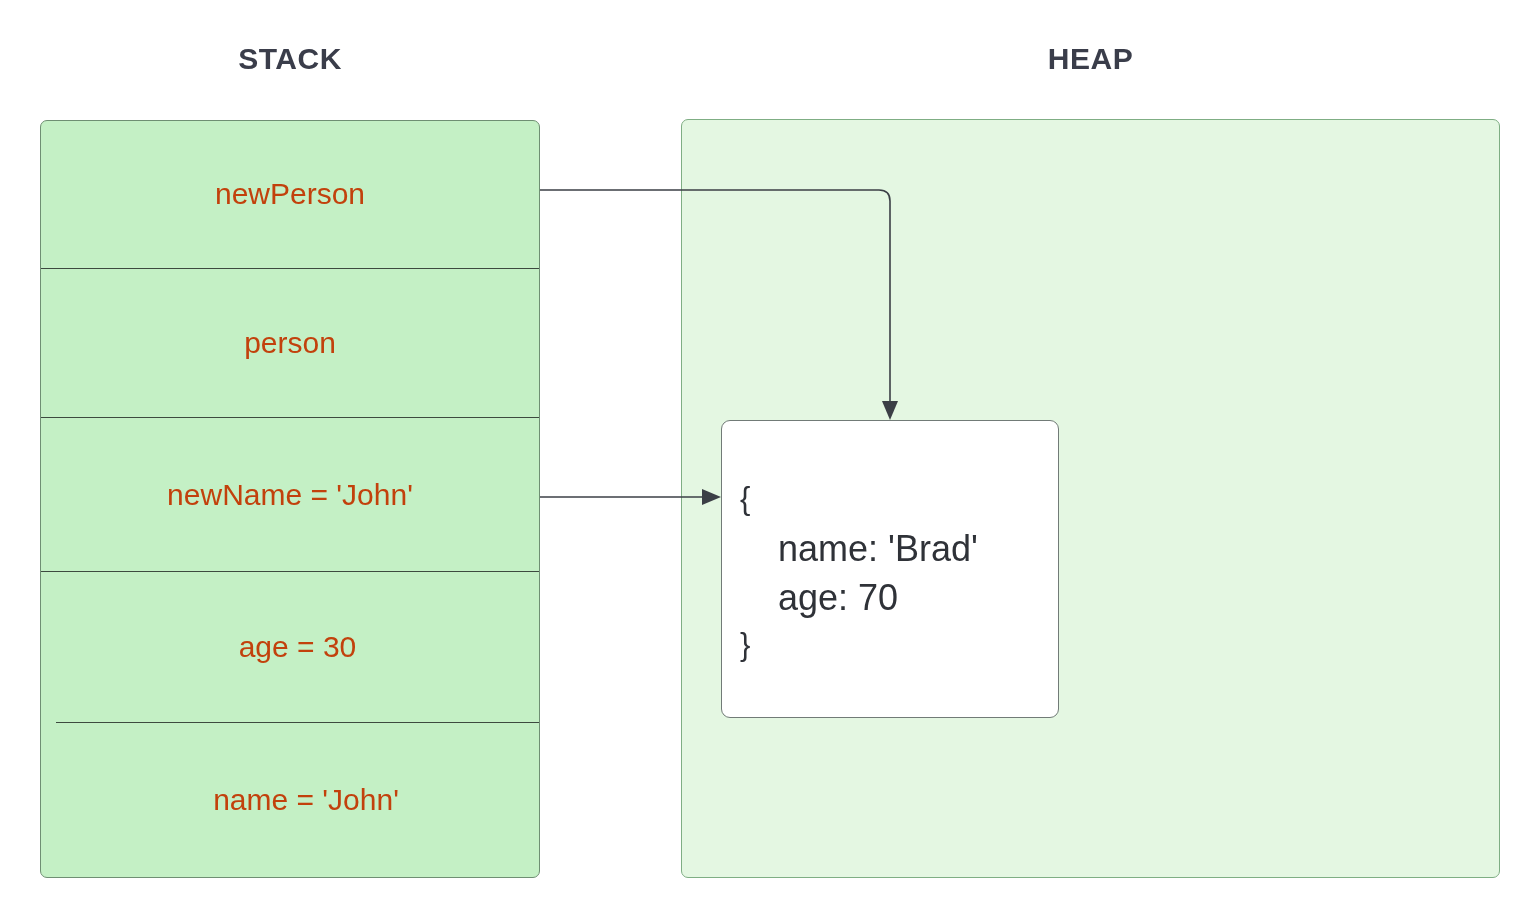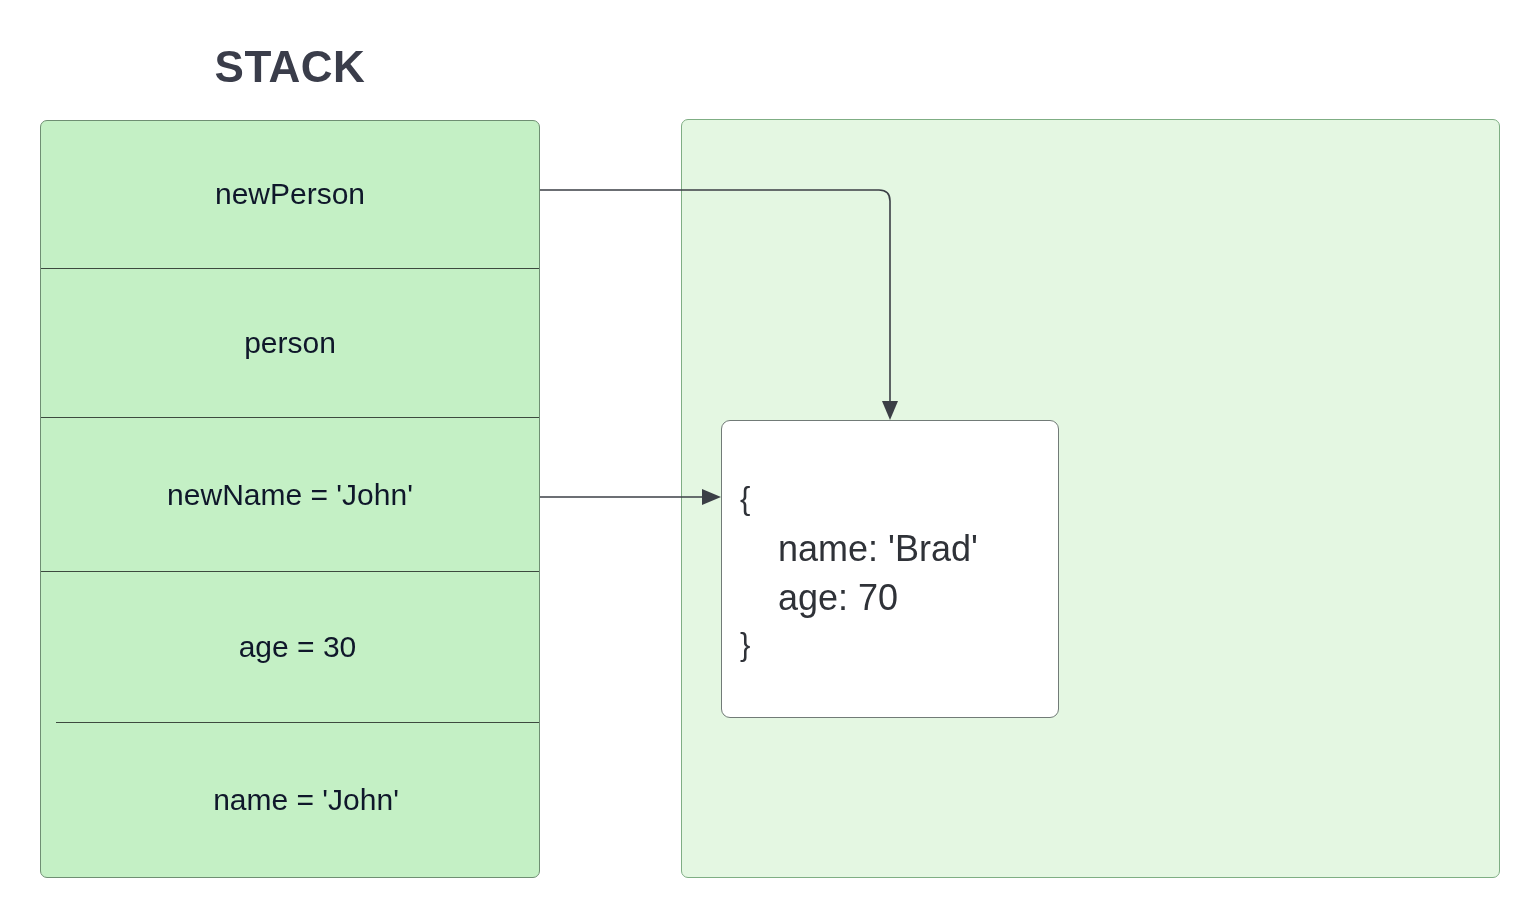--- a/index.html
+++ b/index.html
@@ -15,21 +15,21 @@
     position: relative;
     width: 1540px;
     height: 920px;
     background: #ffffff;
     overflow: hidden;
   }
 
   
   .section-title {
     position: absolute;
-    font-size: 44px;
+    font-size: 30px;
     font-weight: bold;
     color: #3a3d4a;
     letter-spacing: 0.5px;
     text-align: center;
     white-space: nowrap;
   }
   #stack-title { left: 40px;  top: 42px;  width: 500px; }
   #heap-title  { left: 681px; top: 42px;  width: 819px; }
 
   
@@ -46,21 +46,21 @@
     overflow: hidden;
     display: flex;
     flex-direction: column;
   }
   .stack-cell {
     position: relative;
     box-sizing: border-box;
     display: flex;
     align-items: center;
     justify-content: center;
-    color: #0f172a;
+    color: #c2410c;
     font-size: 30px;
     line-height: 1.2;
     white-space: nowrap;
     border-bottom: 1px solid #3d4a3f;
     text-align: right;
   }
   .stack-cell:last-child { border-bottom: none; }
   .cell-h-148 { height: 148px; }
   .cell-h-154 { height: 154px; }
   .cell-h-150 { height: 150px; }
@@ -132,20 +132,21 @@
     stroke: none;
   }
 </style>
 </head>
 <body>
 
 <div id="canvas">
 
   <div class="section-title" id="stack-title">STACK</div>
 
+  <div class="section-title" id="heap-title">HEAP</div>
 
   <div id="stack-frame">
     <div class="stack-cell cell-h-148">
       <span>newPerson</span>
     </div>
     <div class="stack-cell cell-h-150">
       <span>person</span>
     </div>
     <div class="stack-cell cell-h-154">
       <span>newName = 'John'</span>

